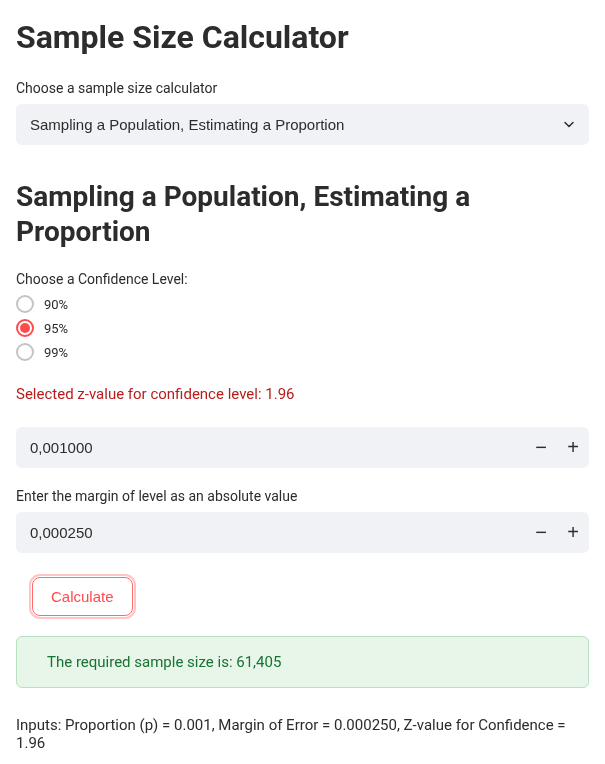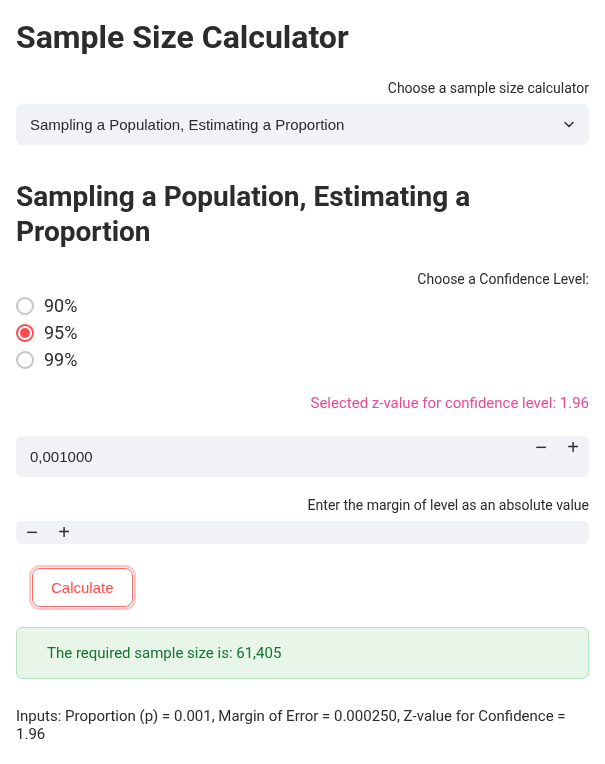--- a/index.html
+++ b/index.html
@@ -26,21 +26,20 @@
       font-weight: 700;
       color: #2c2c2c;
       margin-bottom: 22px;
       line-height: 1.25;
     }
     .field-label {
       font-size: 14px;
       color: #2c2c2c;
       margin-bottom: 8px;
       display: block;
-      text-align: right;
     }
     .select-wrap {
       position: relative;
       margin-bottom: 34px;
     }
     .select {
       width: 100%;
       background: #f0f2f6;
       border: none;
       border-radius: 6px;
@@ -84,35 +83,34 @@
       position: absolute;
       width: 10px;
       height: 10px;
       background: #ff4b4b;
       border-radius: 50%;
       top: 50%;
       left: 50%;
       transform: translate(-50%, -50%);
     }
     .radio-label {
-      font-size: 18px;
+      font-size: 13px;
       color: #2c2c2c;
     }
     .zvalue-text {
       font-size: 15px;
-      color: #ec4899;
+      color: #b91c1c;
       margin-bottom: 24px;
-      text-align: right;
     }
     .num-input-group {
       margin-bottom: 20px;
     }
     .num-input-wrap {
       display: flex;
-      align-items: flex-start;
+      align-items: center;
       background: #f0f2f6;
       border-radius: 6px;
       overflow: hidden;
     }
     .num-input {
       flex: 1;
       border: none;
       background: transparent;
       padding: 12px 14px;
       font-size: 15px;
@@ -202,20 +200,21 @@
   <div class="num-input-wrap">
     <input class="num-input" type="text" value="0,001000" style="">
     <button class="num-btn">−</button>
     <button class="num-btn">+</button>
   </div>
 </div>
 
 <div class="num-input-group">
   <label class="field-label">Enter the margin of level as an absolute value</label>
   <div class="num-input-wrap">
+    <input class="num-input" type="text" value="0,000250" style="">
     <button class="num-btn">−</button>
     <button class="num-btn">+</button>
   </div>
 </div>
 
 <button class="calc-btn">Calculate</button>
 
 <div class="result-box">The required sample size is: 61,405</div>
 
 <p class="inputs-summary">Inputs: Proportion (p) = 0.001, Margin of Error = 0.000250, Z-value for Confidence = 1.96</p>

